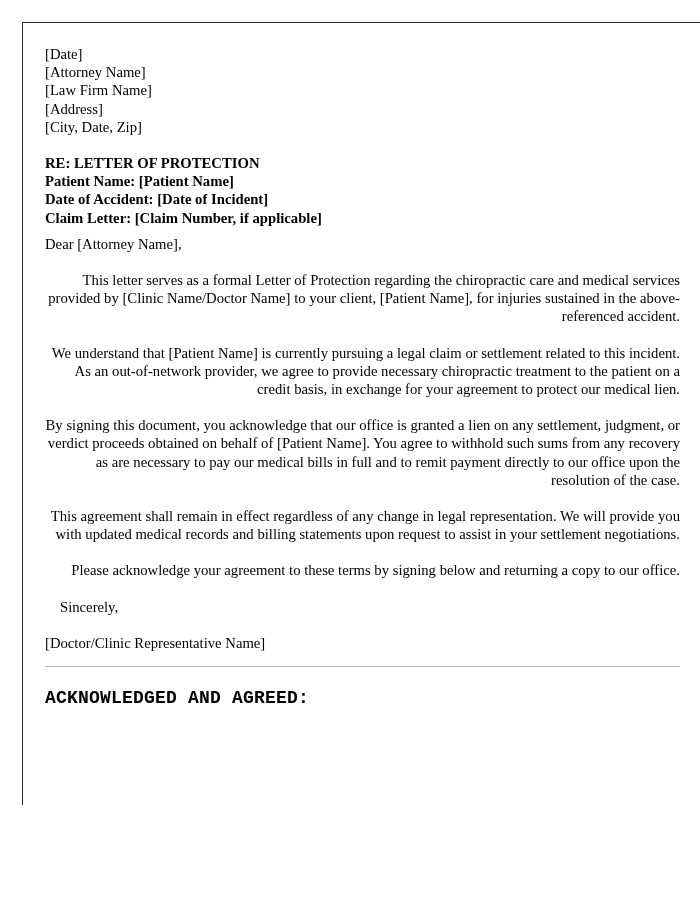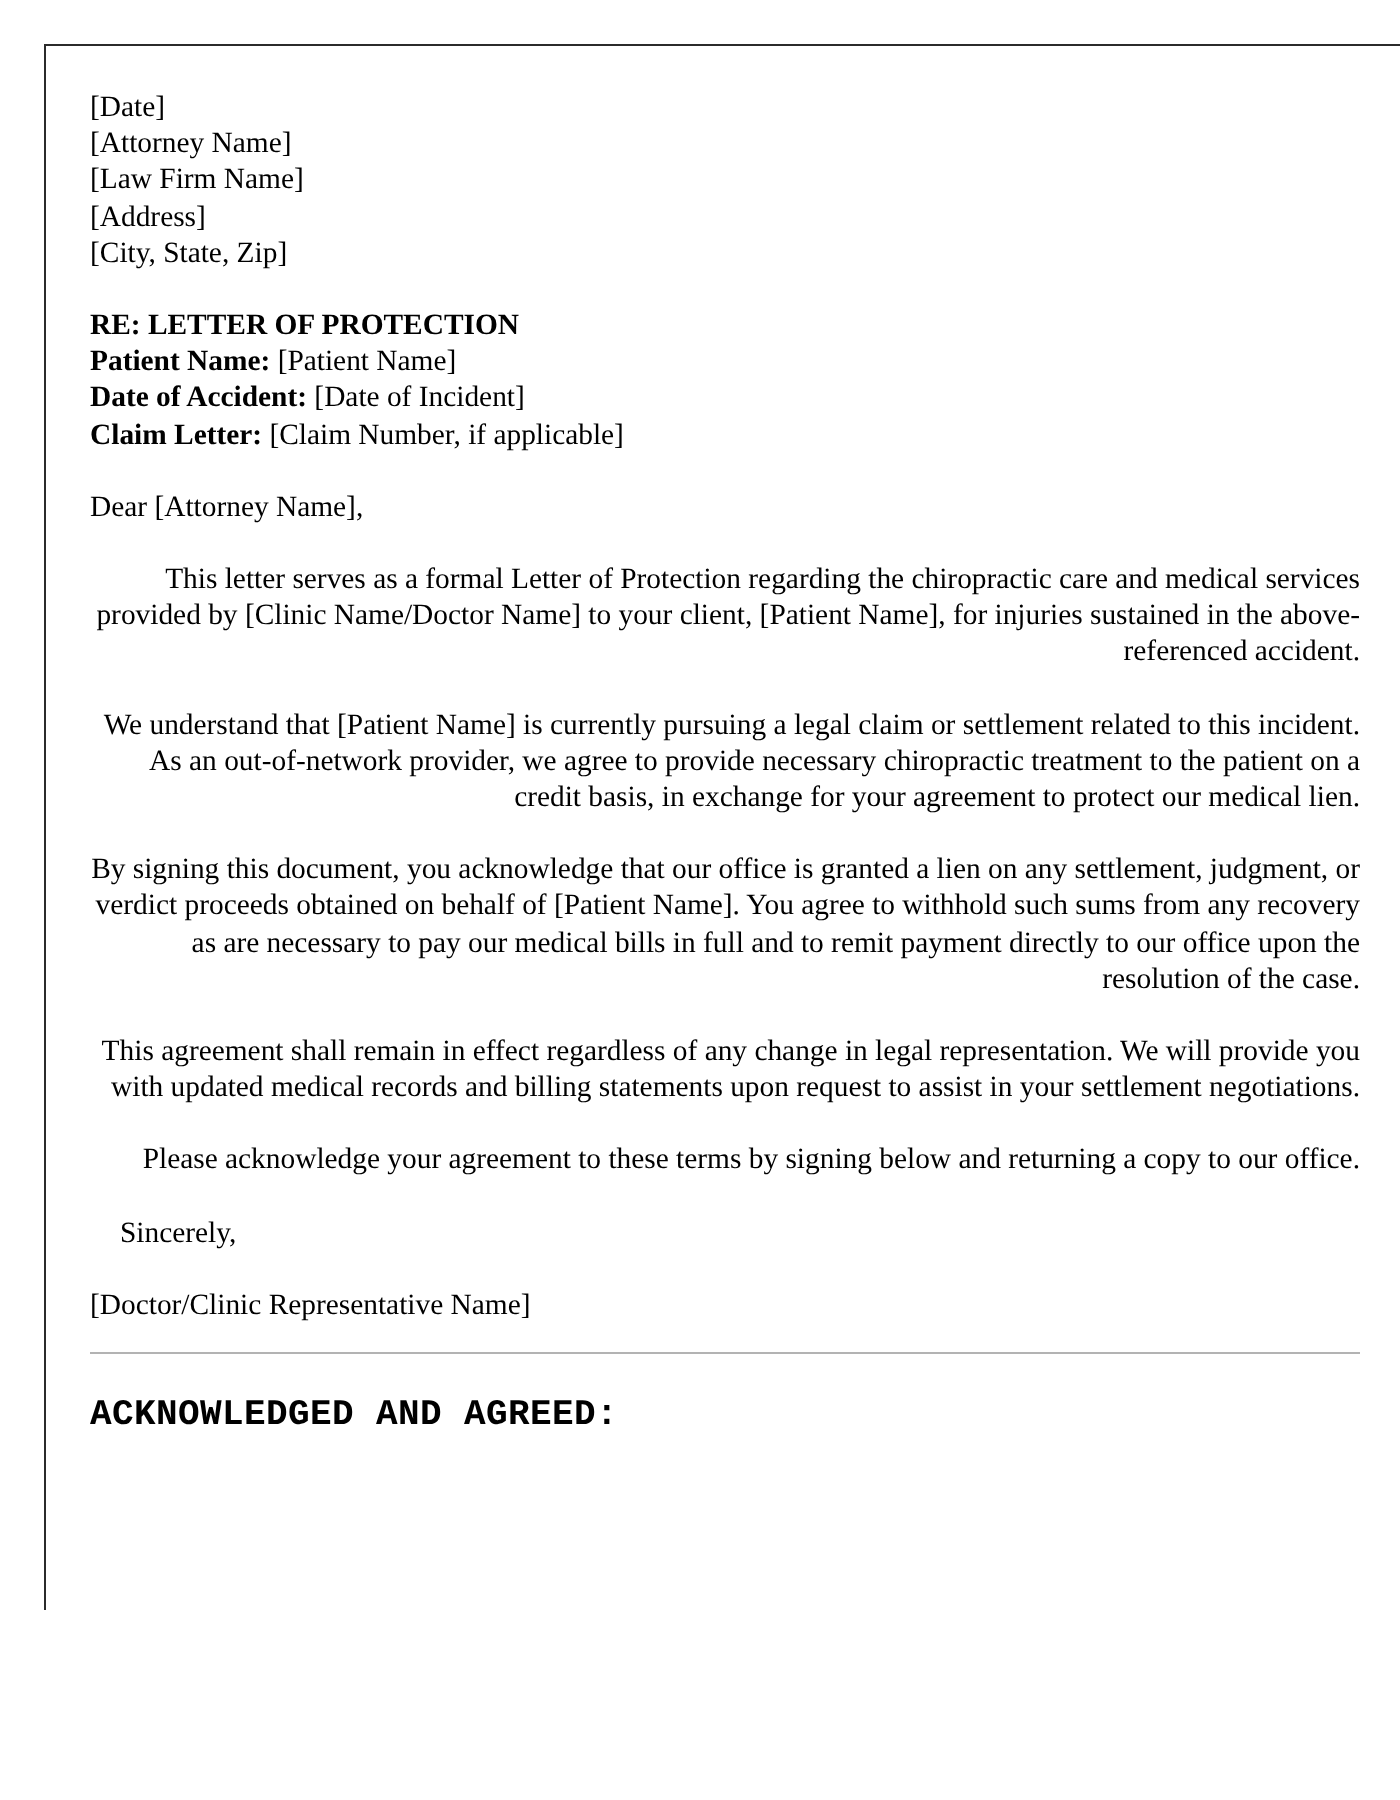--- a/index.html
+++ b/index.html
@@ -33,28 +33,28 @@
     font-size: 14.7px;
     line-height: 18.2px;
   }
   .addr-block {
     margin: 0 0 18px 0;
   }
   .addr-line {
     white-space: pre;
   }
   .re-block {
-    margin: 0 0 18px 0;
+    margin: 0 0 8px 0;
     font-weight: bold;
   }
   .re-line {
     white-space: pre;
   }
   .re-line .ph {
-    font-weight: normal;
+    font-weight: bold;
   }
   .salutation {
     margin: 0 0 18px 0;
   }
   .para {
     margin: 0 0 18px 0;
     text-align: right;
   }
   .closing {
     margin: 0 0 18px 15px;
@@ -85,21 +85,21 @@
 <div class="page">
   <div class="page-inner">
 
     <div class="letter-body">
 
       <div class="addr-block">
         <div class="addr-line">[Date]</div>
         <div class="addr-line">[Attorney Name]</div>
         <div class="addr-line">[Law Firm Name]</div>
         <div class="addr-line">[Address]</div>
-        <div class="addr-line">[City, State, Zip]</div>
+        <div class="addr-line">[City, Date, Zip]</div>
       </div>
 
       <div class="re-block">
         <div class="re-line">RE: LETTER OF PROTECTION</div>
         <div class="re-line"><span>Patient Name:</span><span class="ph"> [Patient Name]</span></div>
         <div class="re-line"><span>Date of Accident:</span><span class="ph"> [Date of Incident]</span></div>
         <div class="re-line"><span>Claim Letter:</span><span class="ph"> [Claim Number, if applicable]</span></div>
       </div>
 
       <div class="salutation">Dear [Attorney Name],</div>

